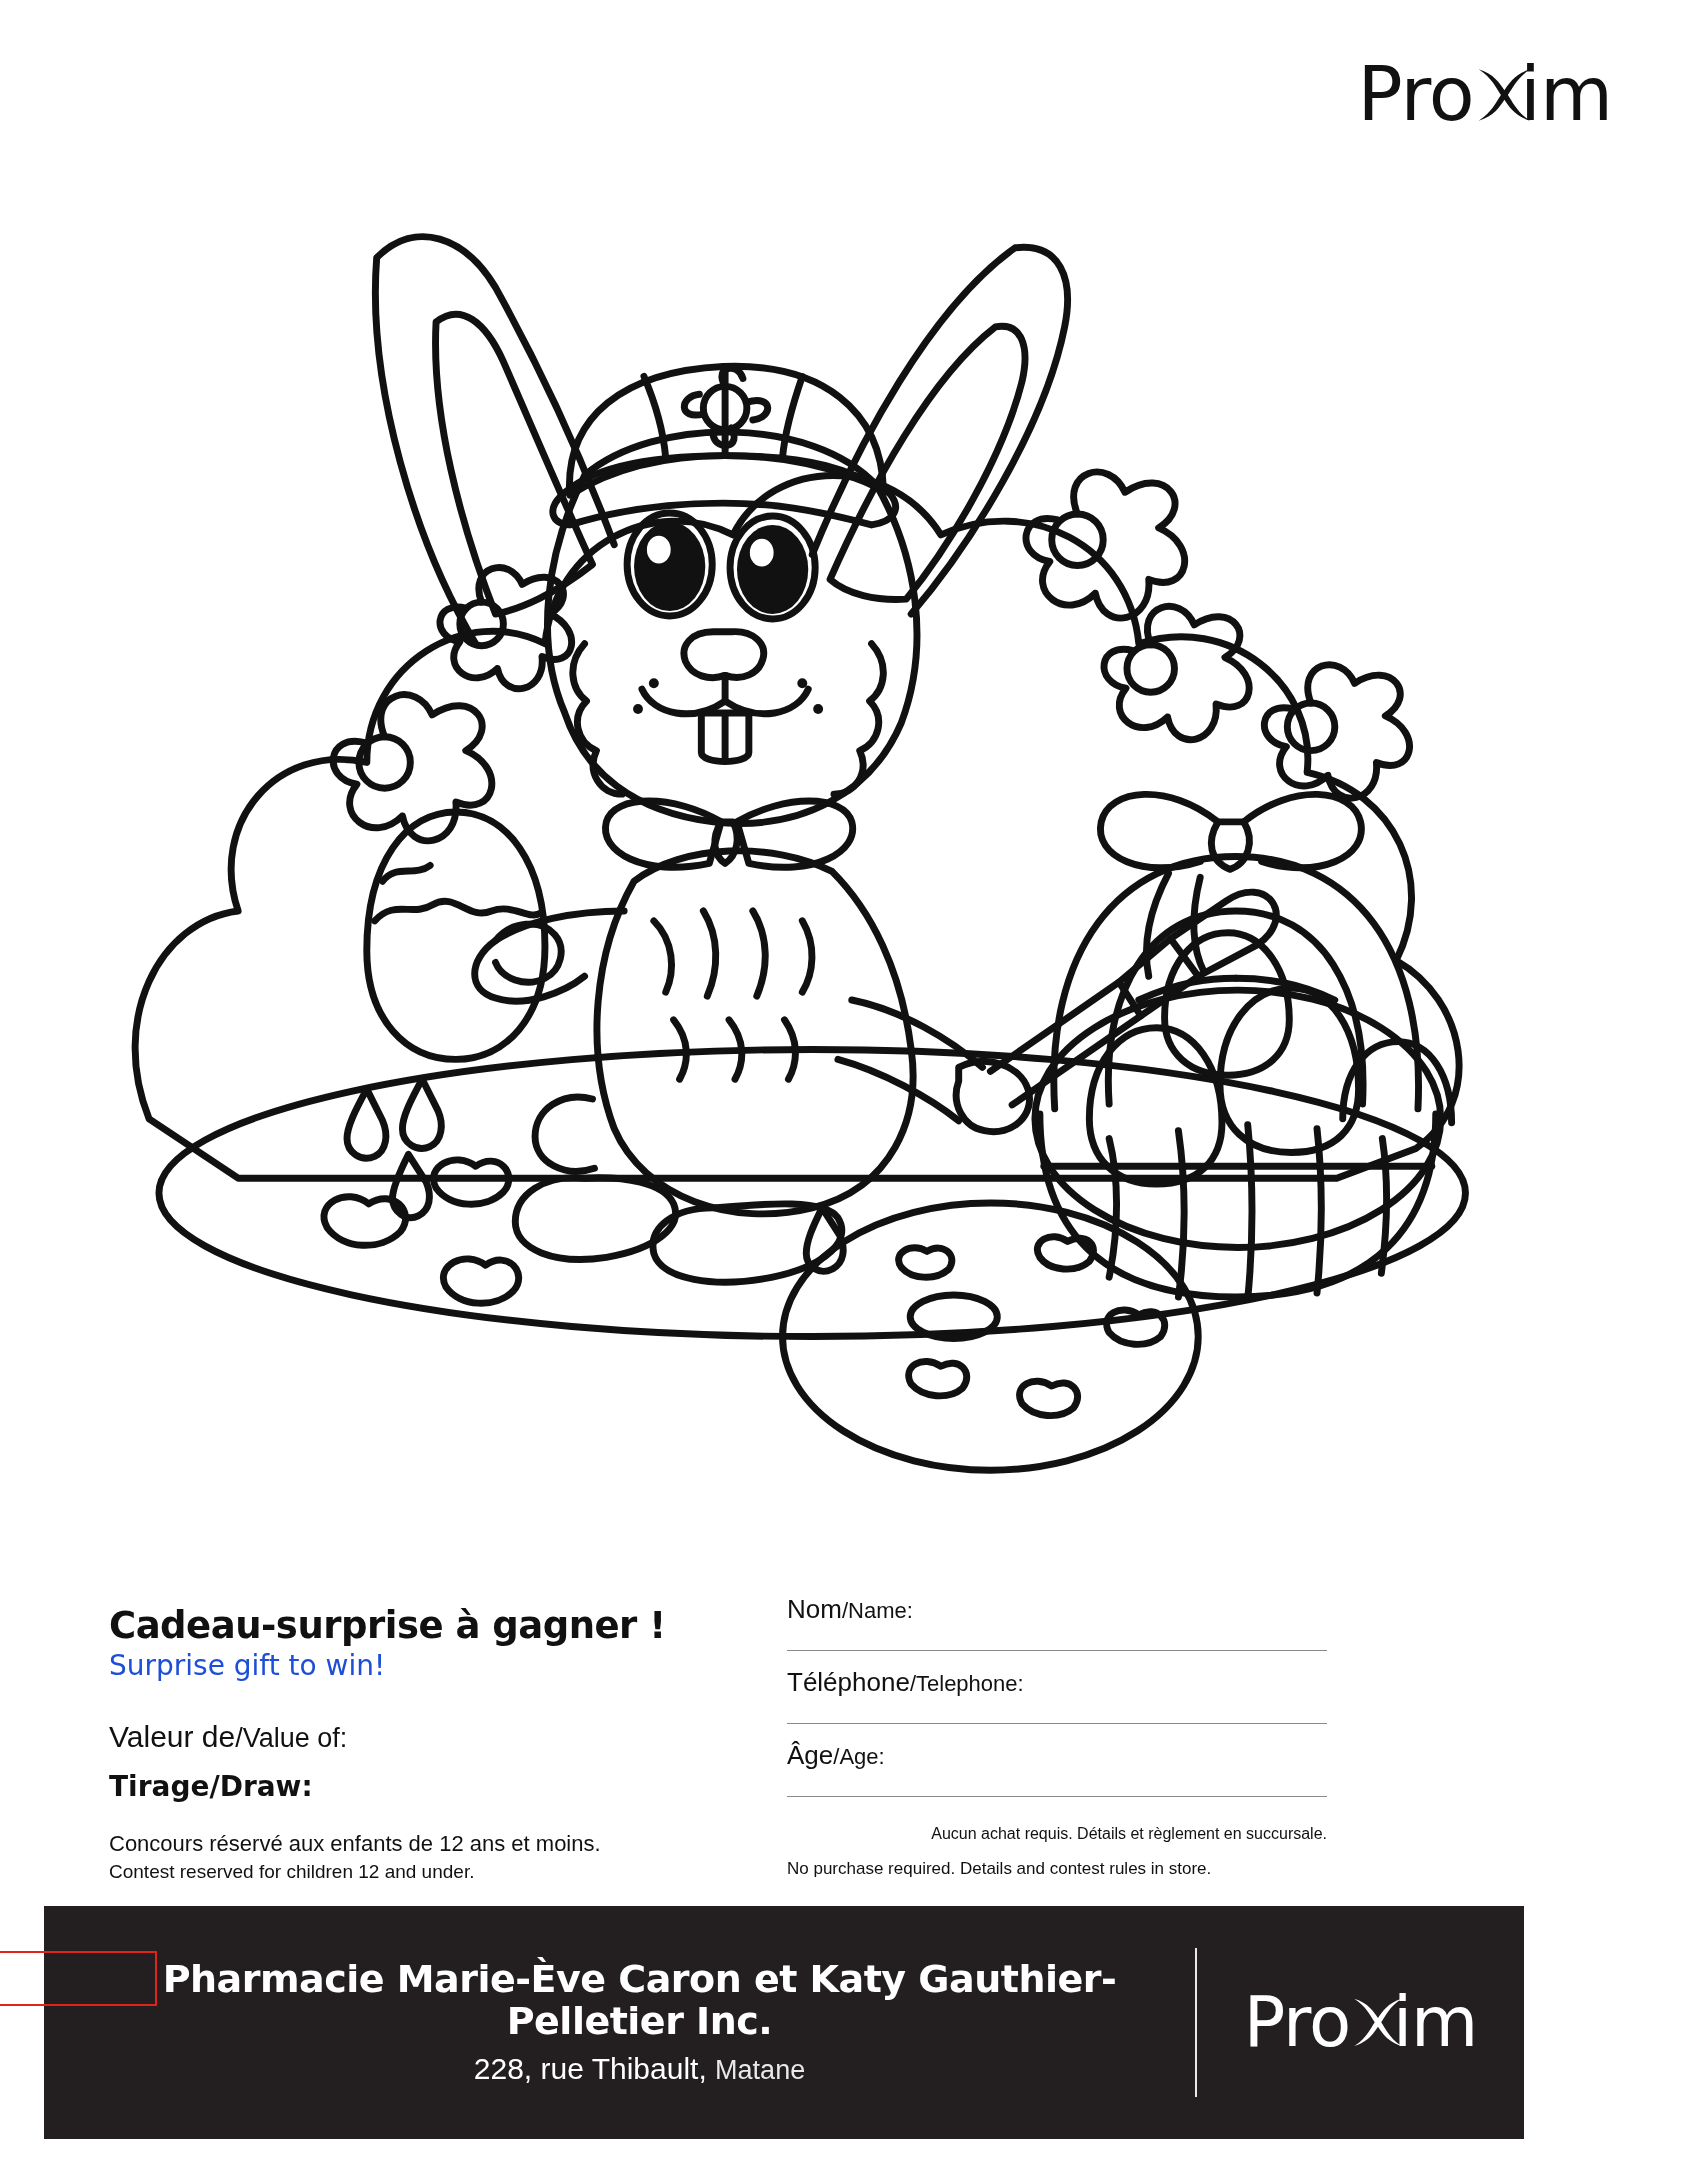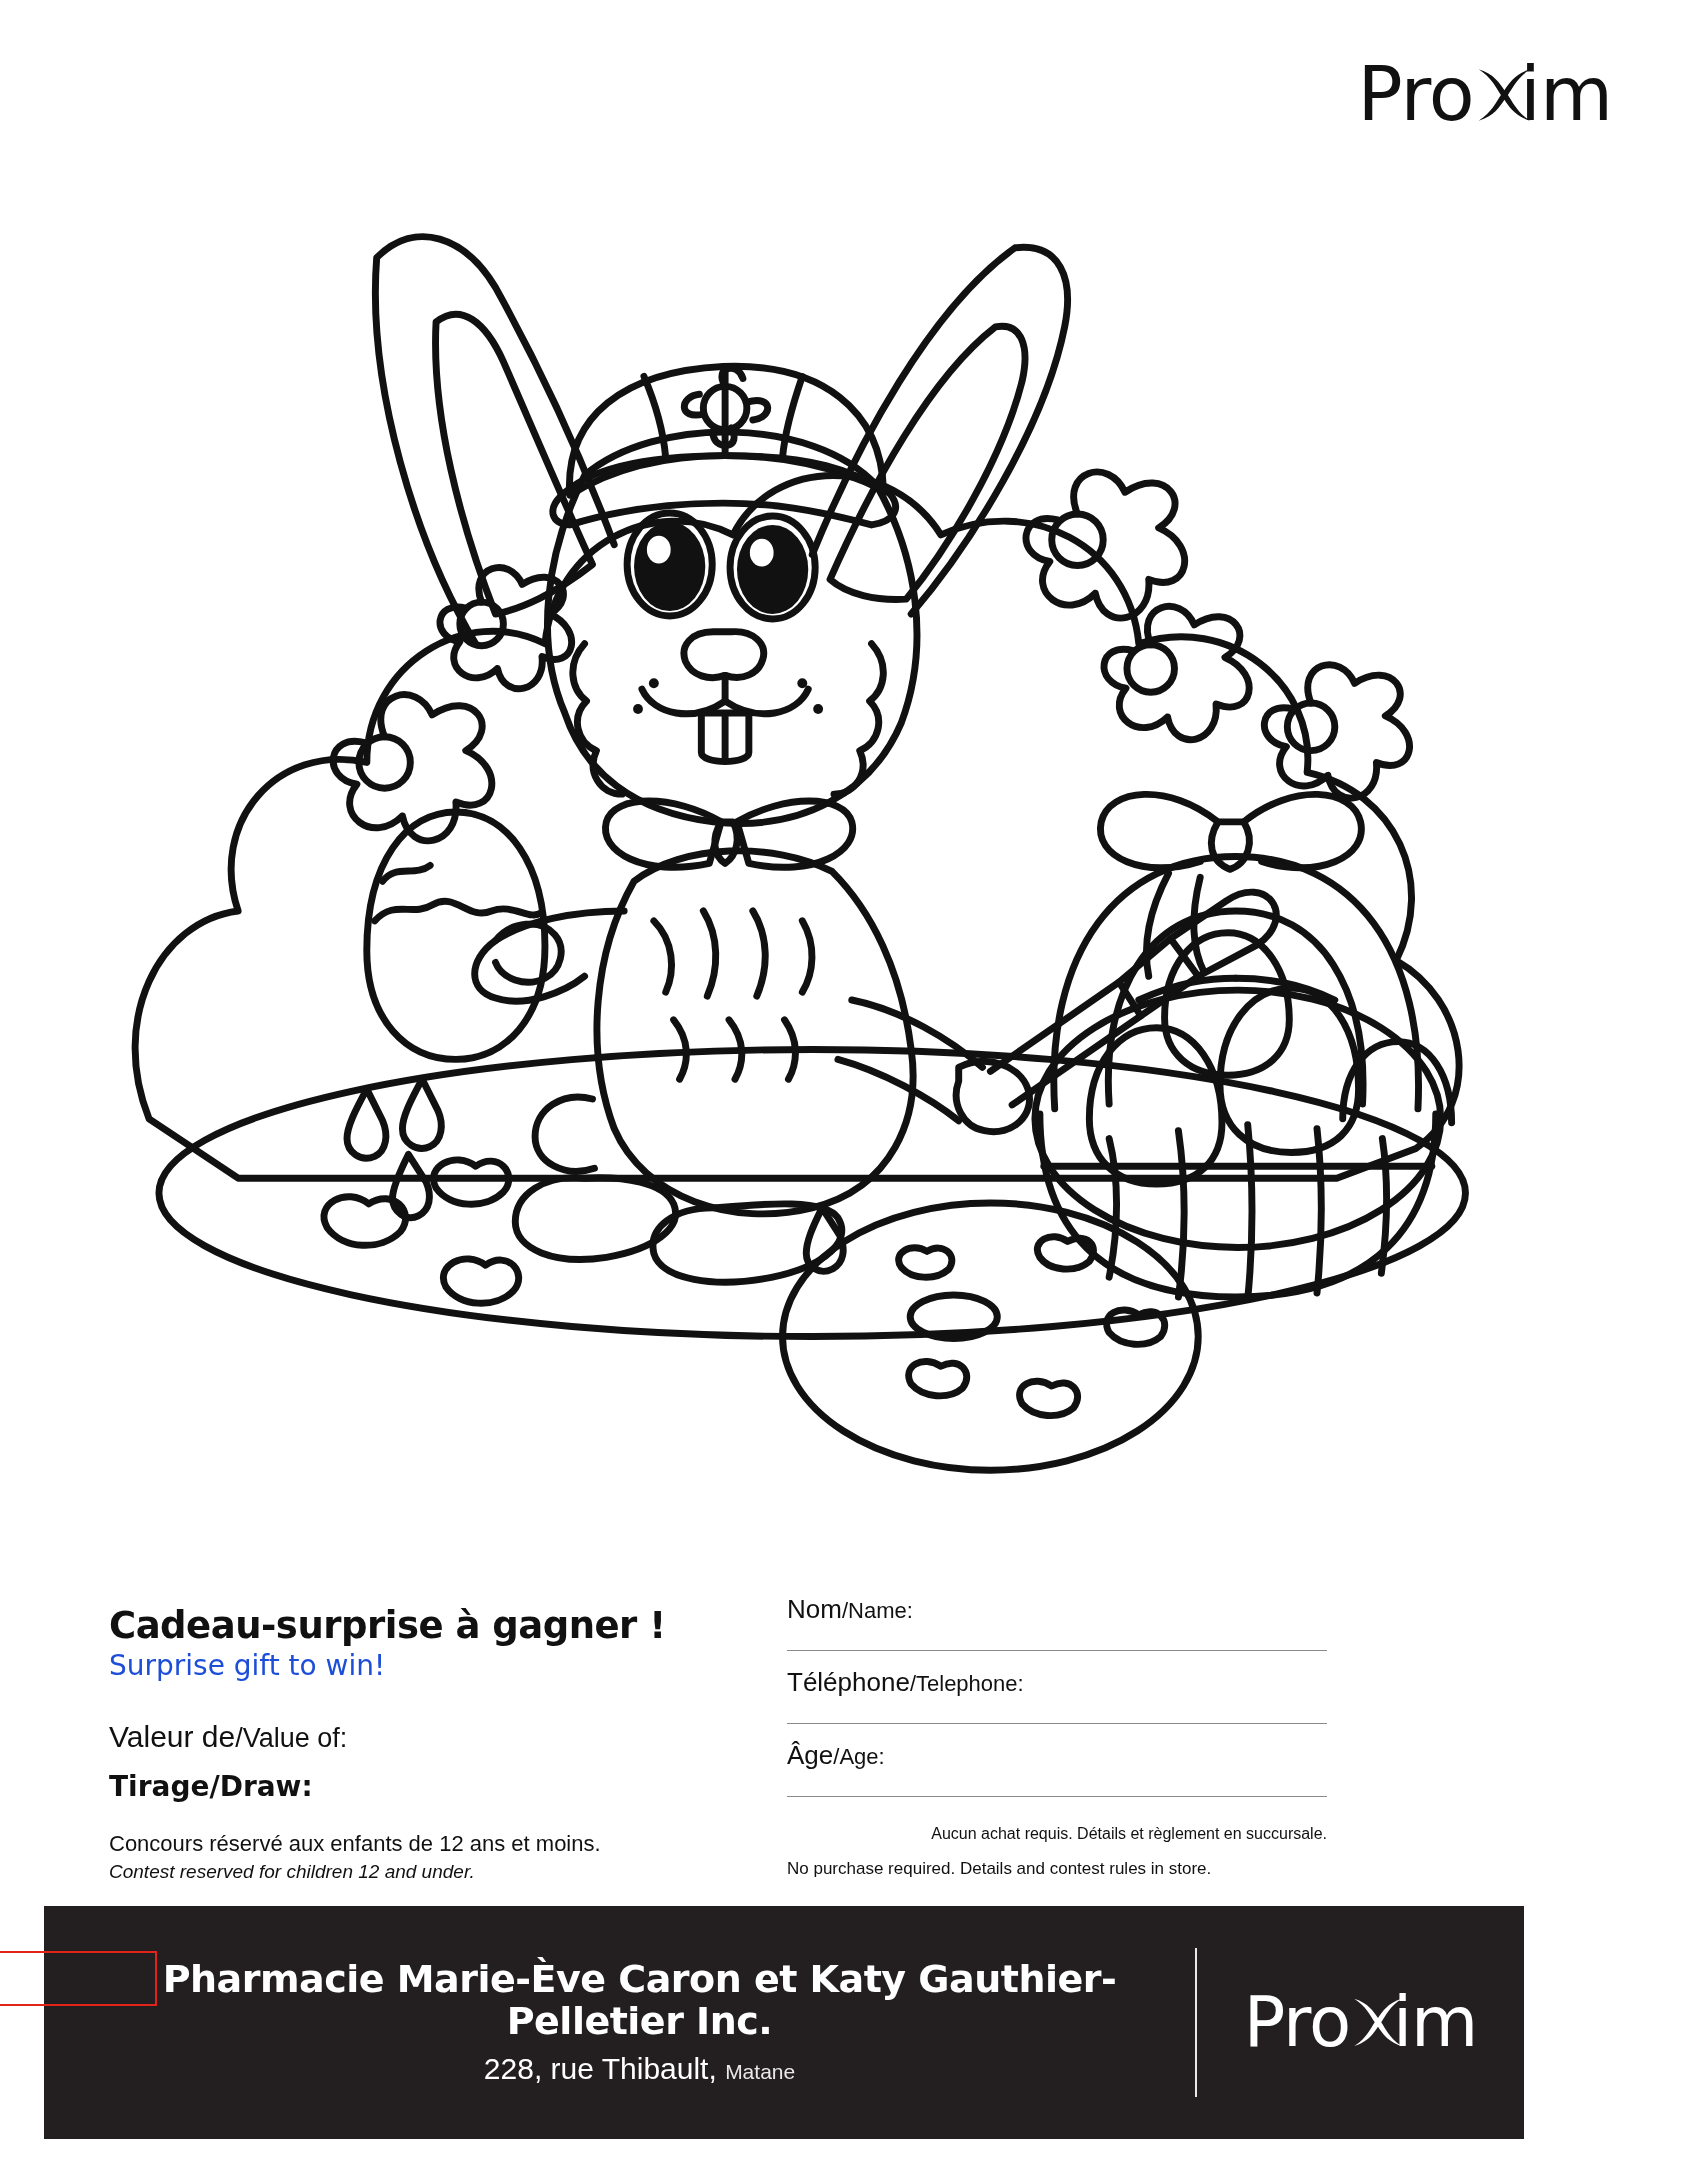--- a/index.html
+++ b/index.html
@@ -95,21 +95,20 @@
   }
   .rules-fr {
     font-size: 22px;
     color: #111;
     margin: 0 0 4px 0;
   }
   .rules-en {
     font-size: 19px;
     color: #111;
     margin: 0;
-    font-style: italic;
   }
 
   
   .form-block {
     position: absolute;
     left: 787px;
     top: 1594px;
     width: 540px;
   }
   .field {
@@ -177,21 +176,21 @@
     width: 851px;
     height: 51px;
     pointer-events: none;
   }
   .pharmacy-address {
     font-size: 30px;
     margin-top: 10px;
     font-weight: normal;
   }
   .pharmacy-address .city {
-    font-size: 21px;
+    font-size: 27px;
     color: #e9e9e9;
   }
   .pharmacy-phone {
     font-family: "DejaVu Sans", sans-serif;
     font-size: 33px;
     font-weight: bold;
     margin-top: 10px;
   }
   .footer-divider {
     width: 2px;

